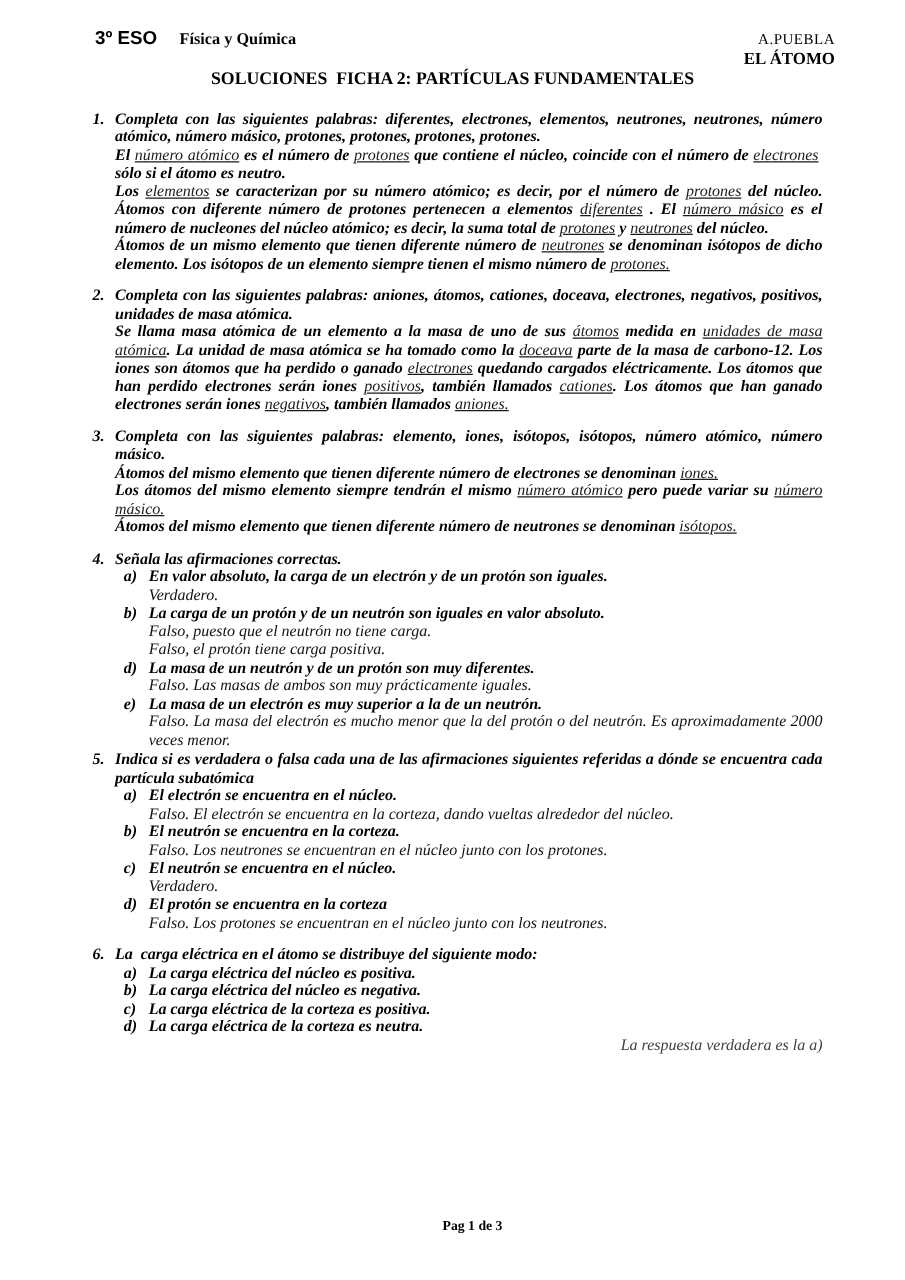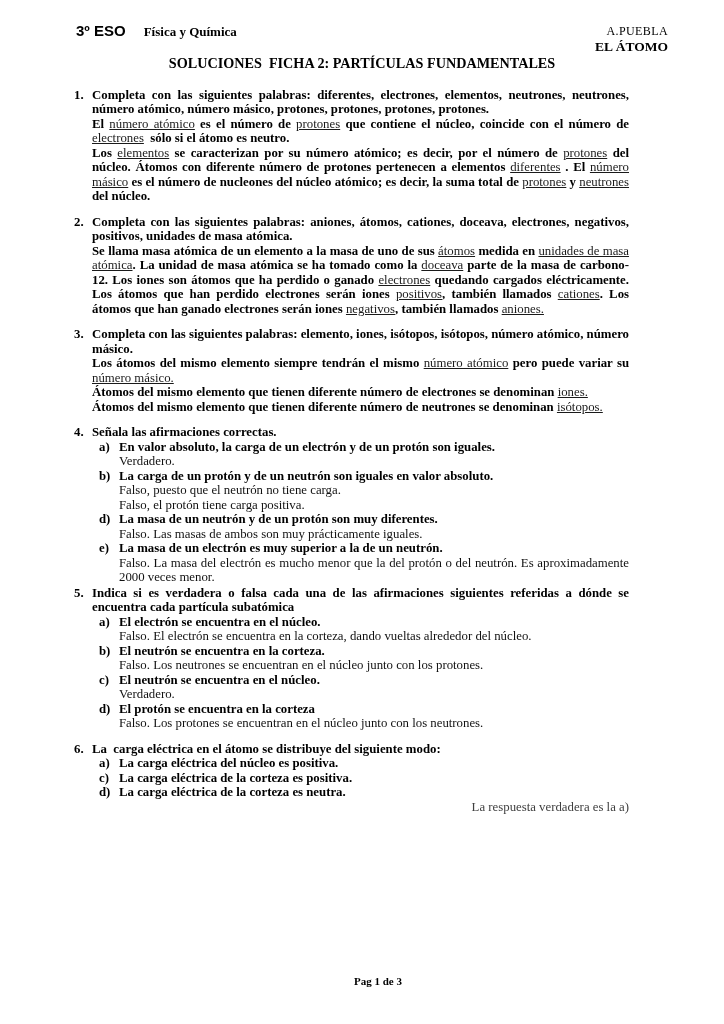--- a/index.html
+++ b/index.html
@@ -12,21 +12,21 @@
   .header{display:flex;justify-content:space-between;align-items:flex-start;padding:24px 56px 0 76px;}
   .header-left{display:flex;gap:18px;align-items:baseline;}
   .course{font-family:"Liberation Sans",sans-serif;font-weight:bold;font-size:15px;}
   .subject{font-weight:bold;font-size:13px;}
   .header-right{text-align:right;line-height:15px;}
   .author{font-weight:normal;font-size:12px;letter-spacing:.4px;}
   .topic{font-weight:bold;font-size:13.5px;}
   
   .title{text-align:center;font-weight:bold;font-size:14.2px;margin-top:2px;}
   
-  .content{padding:17px 95px 0 74px;}
+  .content{padding:17px 66px 0 74px;font-style:italic;}
   .question{padding-left:18px;margin-bottom:11px;}
   .content > .question:nth-child(4){margin-bottom:1px;}
   p{margin:0;text-align:justify;}
   .stem{text-indent:-18px;}
   .qnum{display:inline-block;width:18px;font-weight:bold;text-indent:0;}
   .seg-b{font-weight:bold;}
   .seg-u{font-weight:normal;text-decoration:underline;color:#1a1a1a;}
   .sub{margin-left:7px;padding-left:20px;text-indent:-20px;}
   .sub-letter{display:inline-block;width:20px;font-weight:bold;text-indent:0;}
   .sub-text{font-weight:bold;}
@@ -51,29 +51,30 @@
     </div>
   </div>
 
   <div class="title">SOLUCIONES&nbsp; FICHA 2: PARTÍCULAS FUNDAMENTALES</div>
 
   <div class="content">
       <div class="question">
         <p class="stem"><span class="qnum">1.</span><span class="seg-b">Completa con las siguientes palabras: diferentes, electrones, elementos, neutrones, neutrones, número atómico, número másico, protones, protones, protones, protones.</span></p>
         <p class="para"><span class="seg-b">El </span><span class="seg-u">número atómico</span><span class="seg-b"> es el número de </span><span class="seg-u">protones</span><span class="seg-b"> que contiene el núcleo, coincide con el número de </span><span class="seg-u">electrones</span><span class="seg-b">&nbsp; sólo si el átomo es neutro.</span></p>
         <p class="para"><span class="seg-b">Los </span><span class="seg-u">elementos</span><span class="seg-b"> se caracterizan por su número atómico; es decir, por el número de </span><span class="seg-u">protones</span><span class="seg-b"> del núcleo. Átomos con diferente número de protones pertenecen a elementos </span><span class="seg-u">diferentes</span><span class="seg-b"> . El </span><span class="seg-u">número másico</span><span class="seg-b"> es el número de nucleones del núcleo atómico; es decir, la suma total de </span><span class="seg-u">protones</span><span class="seg-b"> y </span><span class="seg-u">neutrones</span><span class="seg-b"> del núcleo.</span></p>
+        <p class="para"><span class="seg-b">Átomos de un mismo elemento que tienen diferente número de </span><span class="seg-u">neutrones</span><span class="seg-b"> se denominan isótopos de dicho elemento. Los isótopos de un elemento siempre tienen el mismo número de </span><span class="seg-u">protones.</span></p>
       </div>
       <div class="question">
         <p class="stem"><span class="qnum">2.</span><span class="seg-b">Completa con las siguientes palabras: aniones, átomos, cationes, doceava, electrones, negativos, positivos, unidades de masa atómica.</span></p>
         <p class="para"><span class="seg-b">Se llama masa atómica de un elemento a la masa de uno de sus </span><span class="seg-u">átomos</span><span class="seg-b"> medida en </span><span class="seg-u">unidades de masa atómica</span><span class="seg-b">. La unidad de masa atómica se ha tomado como la </span><span class="seg-u">doceava</span><span class="seg-b"> parte de la masa de carbono-12. Los iones son átomos que ha perdido o ganado </span><span class="seg-u">electrones</span><span class="seg-b"> quedando cargados eléctricamente. Los átomos que han perdido electrones serán iones </span><span class="seg-u">positivos</span><span class="seg-b">, también llamados </span><span class="seg-u">cationes</span><span class="seg-b">. Los átomos que han ganado electrones serán iones </span><span class="seg-u">negativos</span><span class="seg-b">, también llamados </span><span class="seg-u">aniones.</span></p>
       </div>
       <div class="question">
         <p class="stem"><span class="qnum">3.</span><span class="seg-b">Completa con las siguientes palabras: elemento, iones, isótopos, isótopos, número atómico, número másico.</span></p>
+        <p class="para"><span class="seg-b">Átomos del mismo elemento que tienen diferente número de electrones se denominan </span><span class="seg-u">iones.</span></p>
         <p class="para"><span class="seg-b">Los átomos del mismo elemento siempre tendrán el mismo </span><span class="seg-u">número atómico</span><span class="seg-b"> pero puede variar su </span><span class="seg-u">número másico.</span></p>
-        <p class="para"><span class="seg-b">Átomos del mismo elemento que tienen diferente número de electrones se denominan </span><span class="seg-u">iones.</span></p>
         <p class="para"><span class="seg-b">Átomos del mismo elemento que tienen diferente número de neutrones se denominan </span><span class="seg-u">isótopos.</span></p>
       </div>
       <div class="question">
         <p class="stem"><span class="qnum">4.</span><span class="seg-b">Señala las afirmaciones correctas.</span></p>
         <p class="sub"><span class="sub-letter">a)</span><span class="sub-text">En valor absoluto, la carga de un electrón y de un protón son iguales.</span></p>
         <p class="answer">Verdadero.</p>
         <p class="sub"><span class="sub-letter">b)</span><span class="sub-text">La carga de un protón y de un neutrón son iguales en valor absoluto.</span></p>
         <p class="answer">Falso, puesto que el neutrón no tiene carga.</p>
         <p class="answer">Falso, el protón tiene carga positiva.</p>
         <p class="sub"><span class="sub-letter">d)</span><span class="sub-text">La masa de un neutrón y de un protón son muy diferentes.</span></p>
@@ -88,20 +89,21 @@
         <p class="sub"><span class="sub-letter">b)</span><span class="sub-text">El neutrón se encuentra en la corteza.</span></p>
         <p class="answer">Falso. Los neutrones se encuentran en el núcleo junto con los protones.</p>
         <p class="sub"><span class="sub-letter">c)</span><span class="sub-text">El neutrón se encuentra en el núcleo.</span></p>
         <p class="answer">Verdadero.</p>
         <p class="sub"><span class="sub-letter">d)</span><span class="sub-text">El protón se encuentra en la corteza</span></p>
         <p class="answer">Falso. Los protones se encuentran en el núcleo junto con los neutrones.</p>
       </div>
       <div class="question">
         <p class="stem"><span class="qnum">6.</span><span class="seg-b">La&nbsp; carga eléctrica en el átomo se distribuye del siguiente modo:</span></p>
         <p class="sub"><span class="sub-letter">a)</span><span class="sub-text">La carga eléctrica del núcleo es positiva.</span></p>
+        <p class="sub"><span class="sub-letter">b)</span><span class="sub-text">La carga eléctrica del núcleo es negativa.</span></p>
         <p class="sub"><span class="sub-letter">c)</span><span class="sub-text">La carga eléctrica de la corteza es positiva.</span></p>
         <p class="sub"><span class="sub-letter">d)</span><span class="sub-text">La carga eléctrica de la corteza es neutra.</span></p>
         <p class="closing">La respuesta verdadera es la a)</p>
       </div>
     </div>
 
   <div class="footer">Pag 1 de 3</div>
 
 </div>
 

